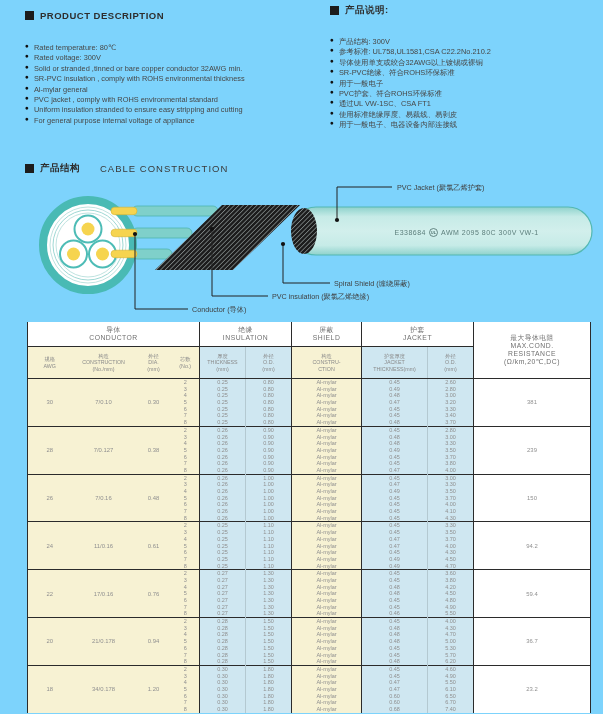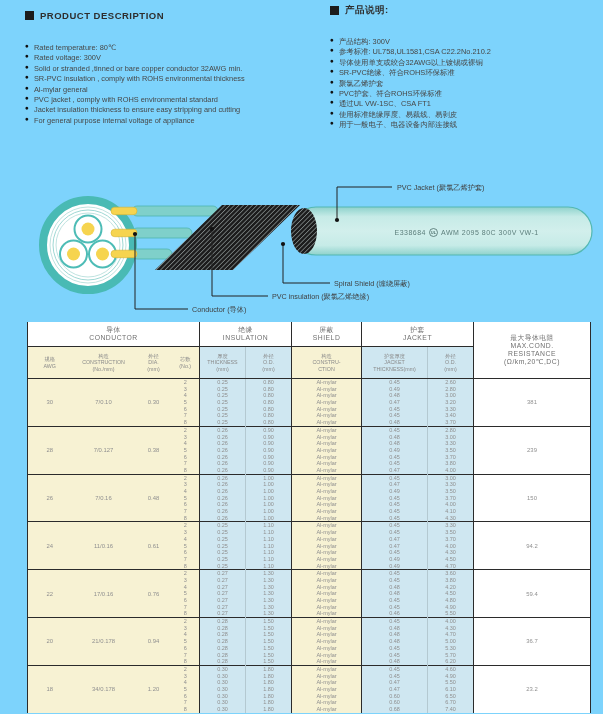--- a/index.html
+++ b/index.html
@@ -80,21 +80,21 @@
         </li>
 
         <li>
           <span class="dot">●</span>
           <span>PVC jacket , comply with ROHS environmental standard</span>
         </li>
 
 
         <li>
           <span class="dot">●</span>
-          <span>Jacket insulation thickness to ensure easy stripping and cutting</span>
+          <span>Uniform insulation stranded to ensure easy stripping and cutting</span>
         </li>
 
         <li>
           <span class="dot">●</span>
           <span>For general purpose internal voltage of appliance</span>
         </li>
       </ul>
   </div>
 
   <div class="desc-cn">
@@ -120,21 +120,21 @@
           <span>导体使用单支或绞合32AWG以上镀锡或裸铜</span>
         </li>
 
         <li>
           <span class="dot">●</span>
           <span>SR-PVC绝缘、符合ROHS环保标准</span>
         </li>
 
         <li>
           <span class="dot">●</span>
-          <span>聚氯乙烯护套</span>
+          <span>用于一般电子</span>
         </li>
 
         <li>
           <span class="dot">●</span>
           <span>PVC护套、符合ROHS环保标准</span>
         </li>
 
         <li>
           <span class="dot">●</span>
           <span>通过UL VW-1SC、CSA FT1</span>
@@ -145,20 +145,25 @@
           <span>使用标准绝缘厚度、易裁线、易剥皮</span>
         </li>
 
         <li>
           <span class="dot">●</span>
           <span>用于一般电子、电器设备内部连接线</span>
         </li>
       </ul>
   </div>
 
+  <div class="sec-title constr-title">
+    <span class="sq"></span>
+    <span>产品结构</span>
+    <span class="en">CABLE CONSTRUCTION</span>
+  </div>
 
   <svg class="diagram" width="603" height="150" viewBox="0 0 603 150">
     <defs>
       <pattern id="hatch" width="3.2" height="3.2" patternUnits="userSpaceOnUse" patternTransform="rotate(45)">
         <rect width="3.2" height="3.2" fill="#1c1c1c"></rect>
         <line x1="0" y1="0" x2="0" y2="3.2" stroke="#dff0ee" stroke-width="0.8"></line>
       </pattern>
       <linearGradient id="tube" x1="0" y1="0" x2="0" y2="1">
         <stop offset="0" stop-color="#8ed2cc"></stop>
         <stop offset="0.2" stop-color="#c6ebe7"></stop>

